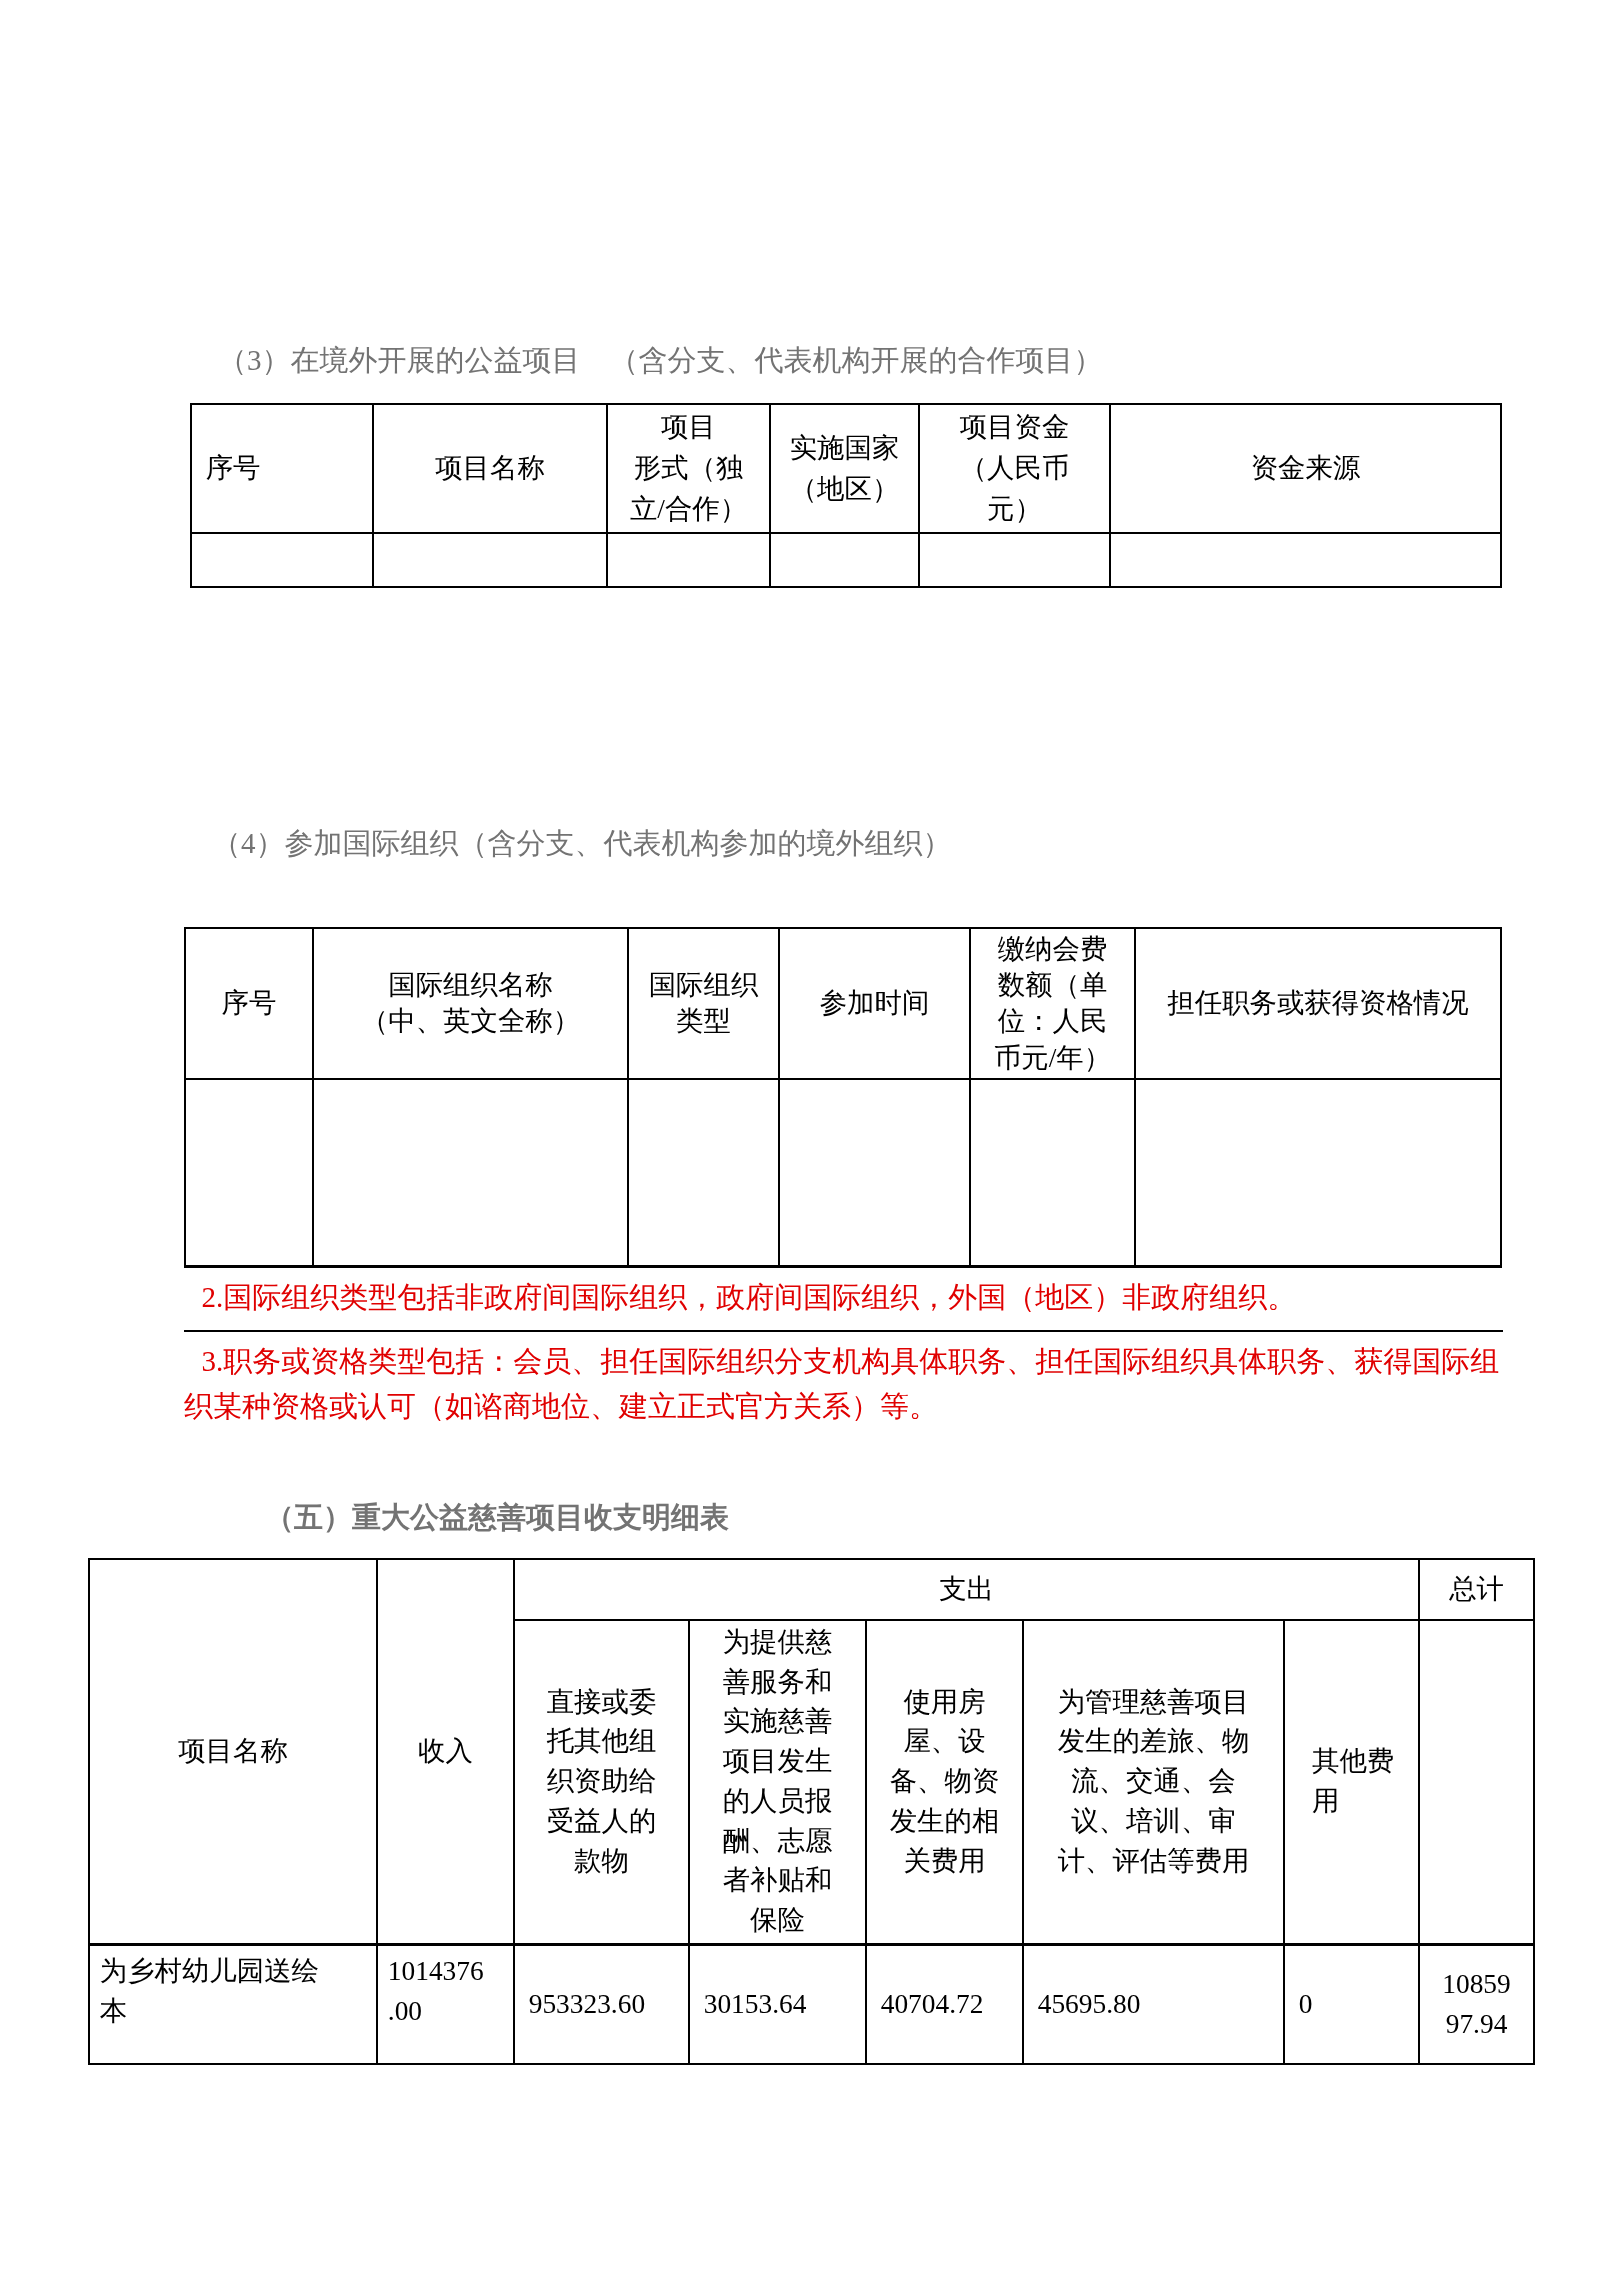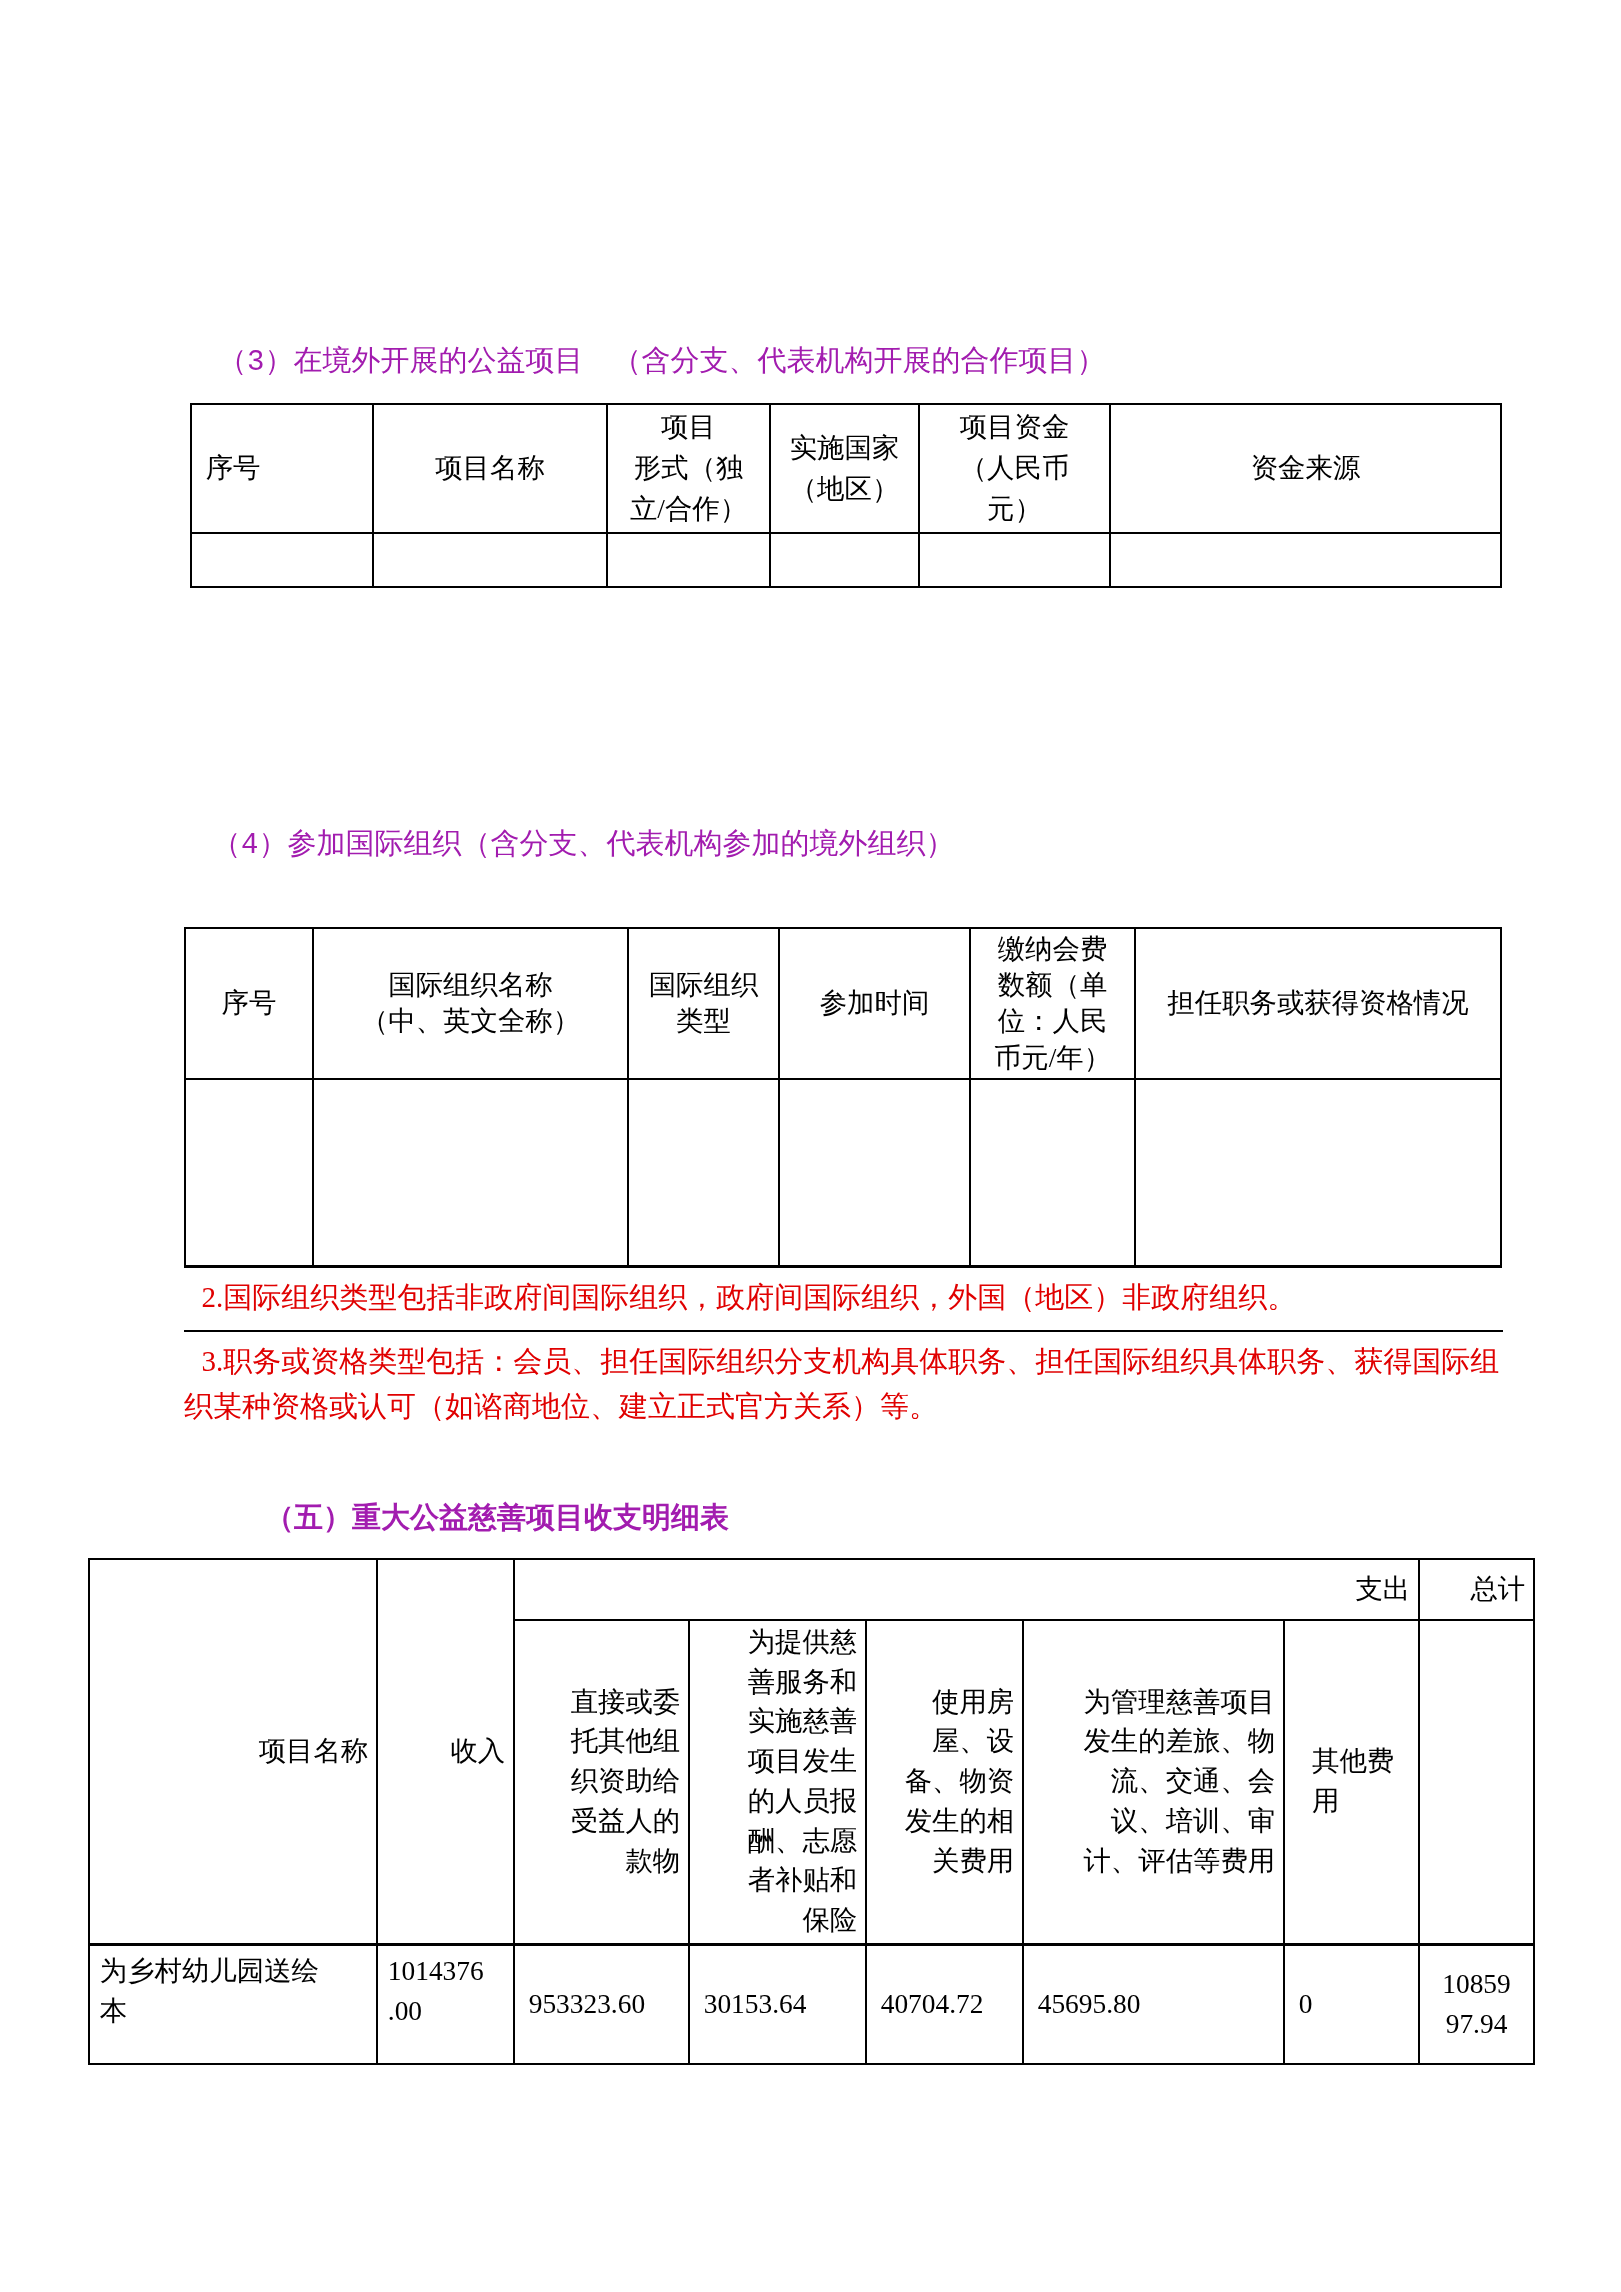--- a/index.html
+++ b/index.html
@@ -9,22 +9,21 @@
     height: 2293px;
     background: #ffffff;
     color: #000000;
     font-family: "Liberation Serif", "DejaVu Serif", serif;
     overflow: hidden;
   }
   .heading {
     position: absolute;
     font-size: 29px;
     white-space: pre;
-    color: #a21caf;
-    font-family: Liberation Mono, monospace;
+    color: #737373;
   }
   .heading.bold { font-weight: bold; margin-left: 12px; }
 
   table {
     position: absolute;
     border-collapse: collapse;
     table-layout: fixed;
     border: 2.9px solid #000;
   }
   td {
@@ -58,21 +57,21 @@
     left: 184px; top: 1267px; width: 1319px;
     color: #e00000;
     font-size: 29px;
     line-height: 1.55;
   }
   .note { padding: 7.8px 0 9.8px 0; text-indent: 17.6px; }
   .note.sep { border-bottom: 2.9px solid #000; }
 
   
   .t3 { left: 88px; top: 1558px; width: 1446px; }
-  .t3 td { line-height: 1.45; text-align: right; }
+  .t3 td { line-height: 1.45; }
   .t3 .rowA { height: 61px; }
   .t3 .rowB { height: 323px; }
   .t3 .rowC { height: 120px; }
   .t3 td.expense-group { border-bottom: 2.9px solid #000; }
   .t3 .rowC td { border-top: 3.9px solid #000; }
   .t3 td.other-fee { text-align: left; padding-left: 27px; }
   .t3 td.project-val, .t3 td.income-val {
     text-align: left; vertical-align: top; padding: 5.9px 7.8px 2px 9.8px;
   }
   .t3 td.num-val { text-align: left; padding-left: 13.7px; }

